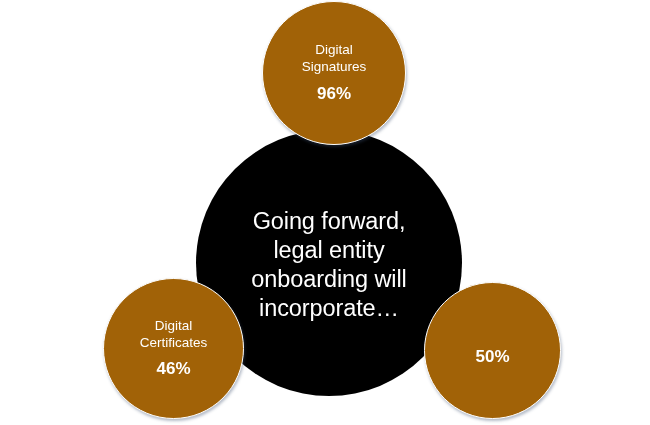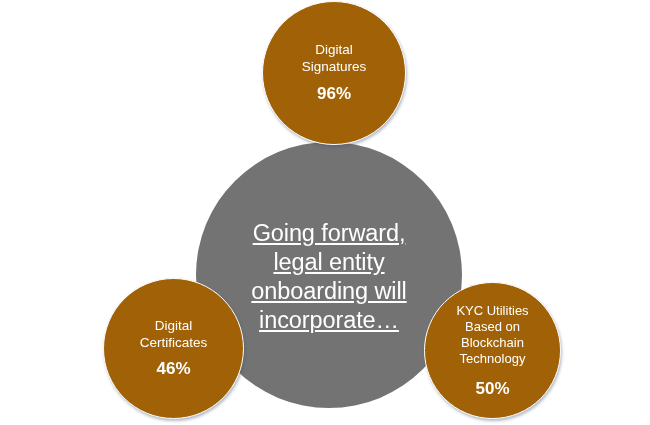--- a/index.html
+++ b/index.html
@@ -31,26 +31,25 @@
     flex-direction: column;
     align-items: center;
     justify-content: center;
     text-align: center;
     color: #ffffff;
   }
 
   
   .circle-center {
     left: 196px;
-    top: 142px;
+    top: 130px;
     width: 266px;
     height: 266px;
-    background: #737373;
+    background: #000000;
     z-index: 1;
-    text-decoration: underline;
   }
 
   .center-text {
     width: 250px;
     font-size: 23.5px;
     line-height: 29px;
     font-weight: 400;
     letter-spacing: -0.1px;
     color: #ffffff;
     white-space: pre-line;
@@ -126,20 +125,16 @@
     <div class="node-value">96%</div>
   </div>
 
   <div class="circle circle-node circle-bottom-left">
     <div class="node-label">Digital
 Certificates</div>
     <div class="node-value">46%</div>
   </div>
 
   <div class="circle circle-node circle-bottom-right">
-    <div class="node-label">KYC Utilities
-Based on
-Blockchain
-Technology</div>
     <div class="node-value">50%</div>
   </div>
 
 </div>
 
 </body></html>

